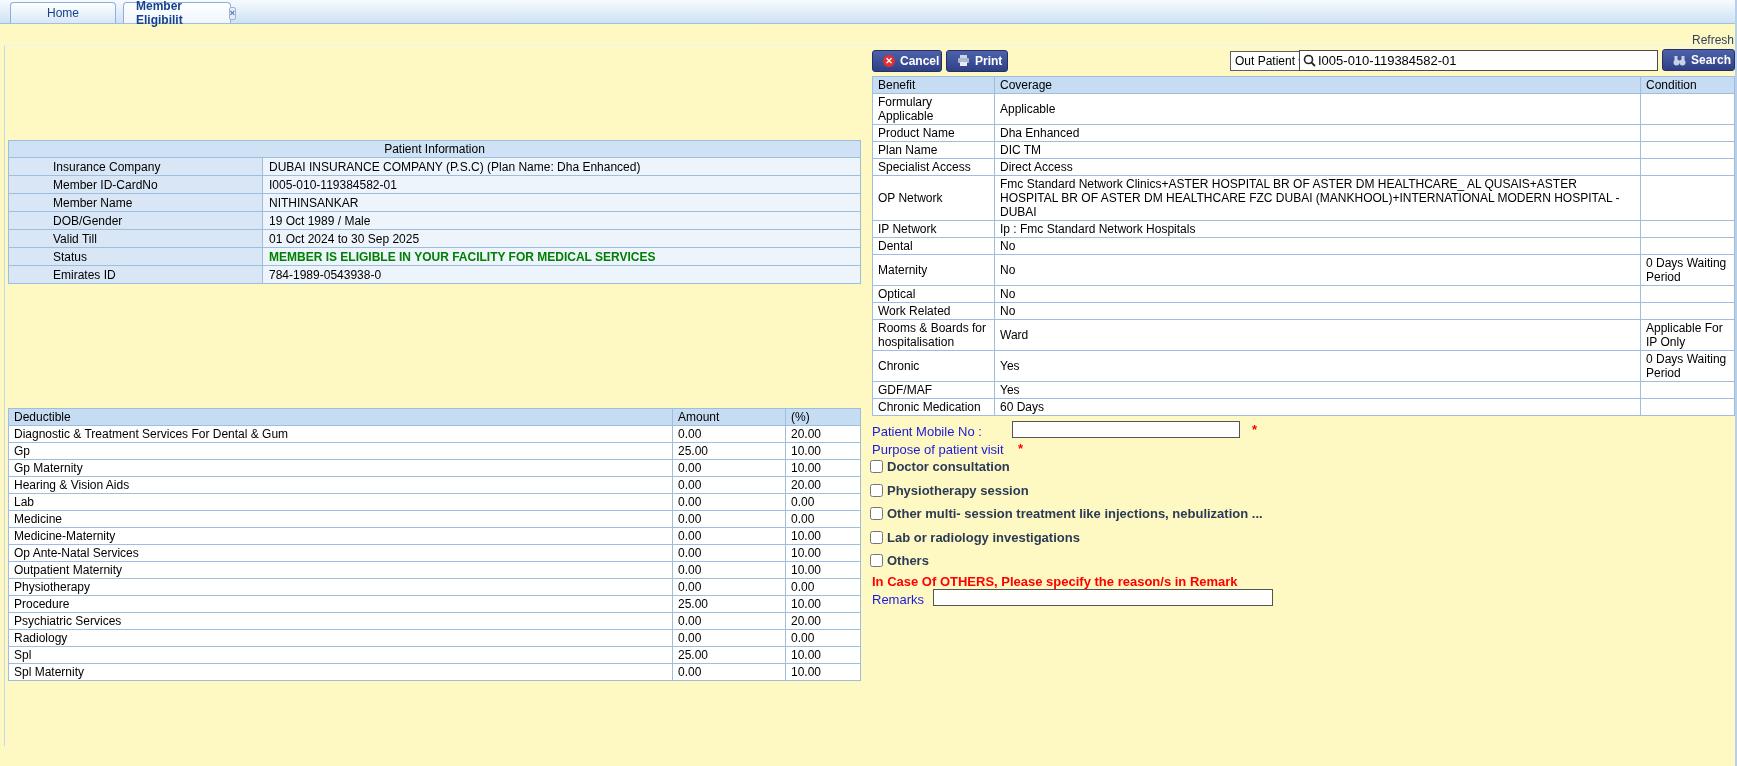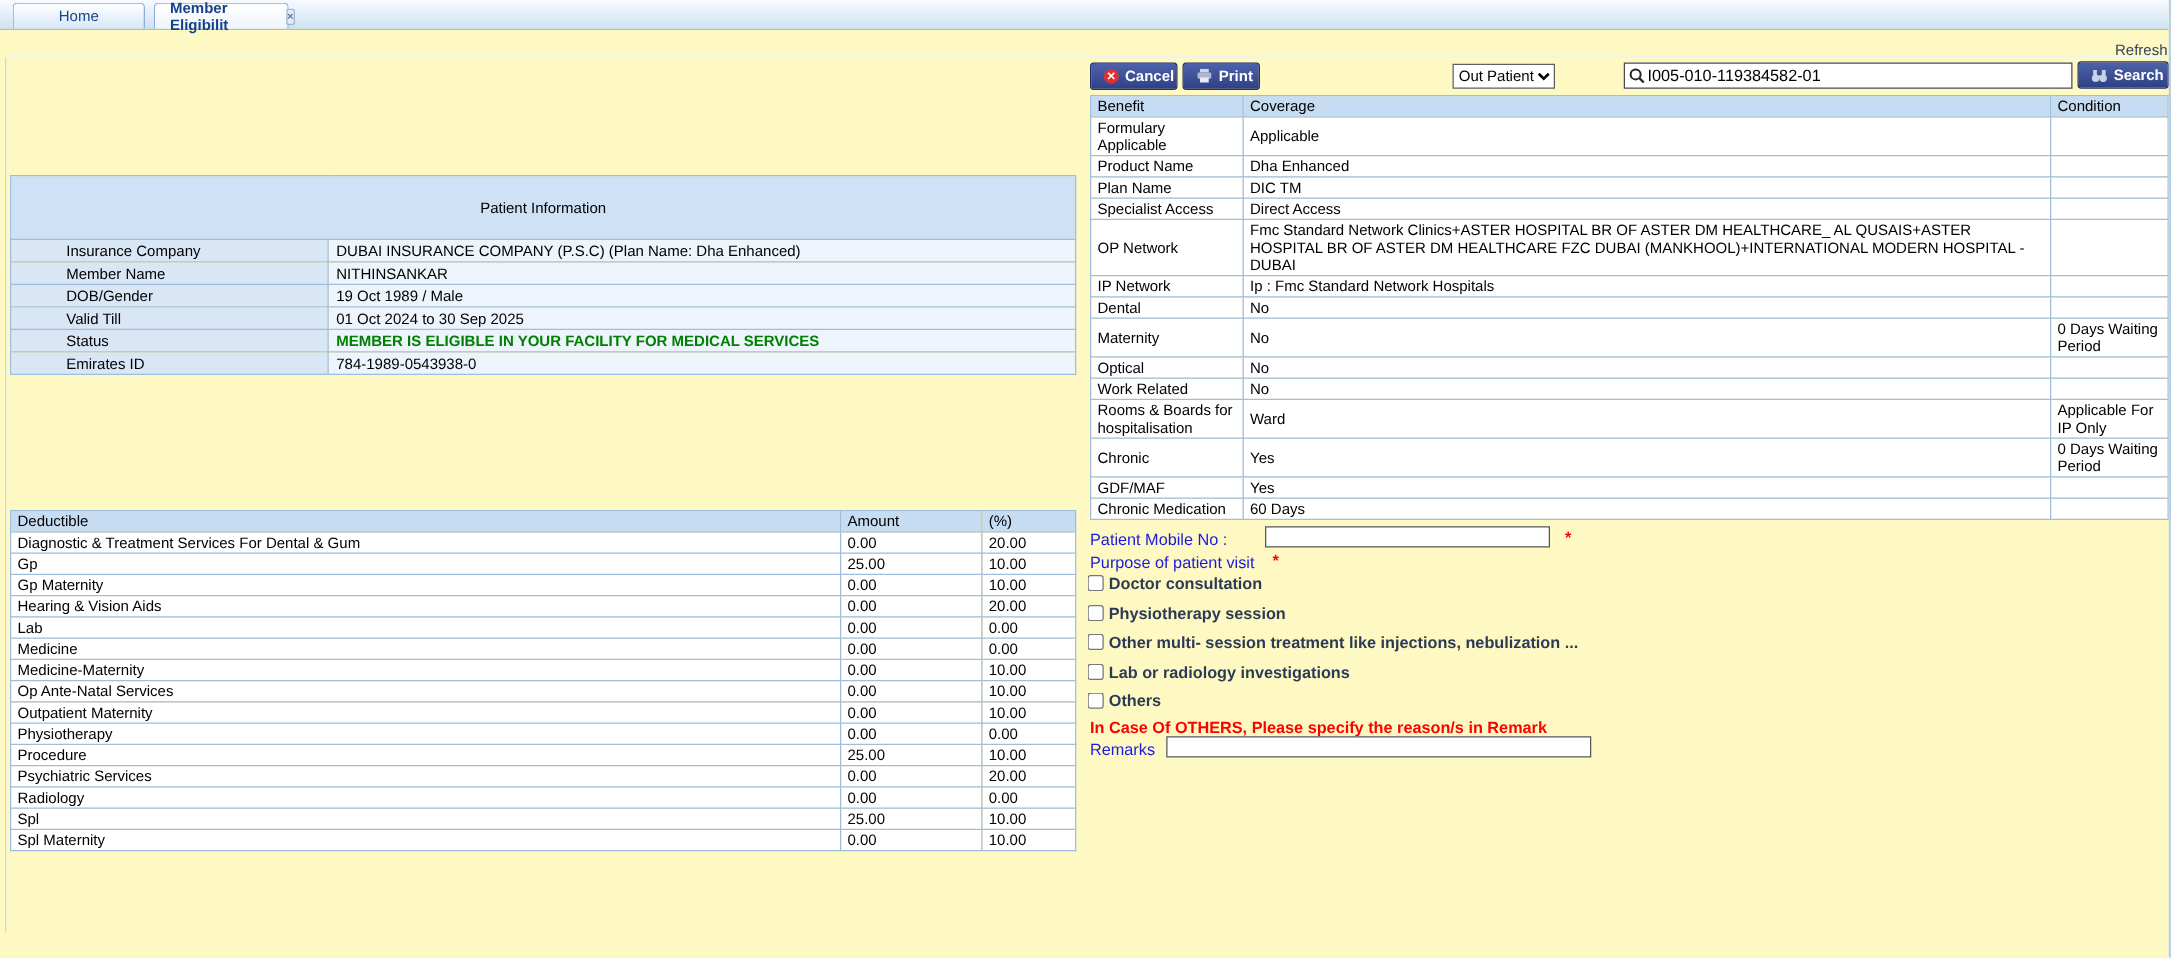--- a/index.html
+++ b/index.html
@@ -23,38 +23,38 @@
 
   
   .btn { position:absolute; height:22px; background:linear-gradient(#4d62ab,#2f4085); border:1px solid #232f66;
          border-radius:3px; color:#fff; font-size:12px; font-weight:bold; display:flex; align-items:center;
          gap:5px; padding:0 10px; cursor:pointer; }
   #btn-cancel { left:872px; top:50px; width:70px; }
   #btn-print  { left:946px; top:50px; width:62px; }
   #btn-search { left:1662px; top:49px; width:73px; }
   .icon-cancel { width:12px; height:12px; border-radius:50%; background:#e03131; color:#fff; font-size:9px;
                  line-height:12px; text-align:center; font-weight:bold; flex:0 0 auto; }
-  #visit-type { position:absolute; left:1162px; top:51px; width:82px; height:20px; font-size:12px;
+  #visit-type { position:absolute; left:1230px; top:51px; width:82px; height:20px; font-size:12px;
                 font-family:"Liberation Sans",sans-serif; border:1px solid #5f5f5f; background:#fff; }
   .searchbox { position:absolute; left:1299px; top:50px; width:359px; height:21px; background:#fff;
                border:1px solid #4b4b4b; display:flex; align-items:center; padding:0 3px; }
   .searchbox input { border:none; outline:none; flex:1; font-size:13px; font-family:"Liberation Sans",sans-serif; padding:0 2px; }
 
   
   table.grid { border-collapse:collapse; table-layout:fixed; }
   .grid td, .grid th { border:1px solid #9fbede; overflow:hidden; font-weight:normal; }
 
   #benefit-table { position:absolute; left:872px; top:76px; }
   #benefit-table table { width:862px; font-size:12px; }
   #benefit-table th { background:#c6dcf3; text-align:left; height:17px; padding:1px 5px; }
   #benefit-table td { background:#fff; padding:1px 5px; height:16px; vertical-align:middle; }
 
   #patient-table { position:absolute; left:8px; top:140px; }
   #patient-table table { width:852px; font-size:12px; }
-  #patient-table th.pi-title { background:#cfe1f5; height:14px; text-align:center; padding:18px; }
+  #patient-table th.pi-title { background:#cfe1f5; height:14px; text-align:center; padding:1px; }
   #patient-table td { height:18px; padding:1px 6px; vertical-align:middle; }
   #patient-table td.pi-label { background:#d9e6f6;padding-left:44px; }
   #patient-table td.pi-value { background:#edf4fc; }
   #patient-table td.status-ok { color:#008000; font-weight:bold; }
 
   #deductible-table { position:absolute; left:8px; top:408px; }
   #deductible-table table { width:852px; font-size:12px; }
   #deductible-table th { background:#c6dcf3; text-align:left; height:16px; padding:1px 5px; }
   #deductible-table td { background:#fff; height:14px; padding:1px 5px; vertical-align:middle; }
 
@@ -224,20 +224,24 @@
         <tr>
           <th class="pi-title" colspan="2">Patient Information</th>
         </tr>
       </thead>
       <tbody id="patient-body">
           <tr>
             <td class="pi-label">Insurance Company</td>
             <td class="pi-value">DUBAI INSURANCE COMPANY (P.S.C) (Plan Name: Dha Enhanced)</td>
           </tr>
           <tr>
+            <td class="pi-label">Member ID-CardNo</td>
+            <td class="pi-value">I005-010-119384582-01</td>
+          </tr>
+          <tr>
             <td class="pi-label">Member Name</td>
             <td class="pi-value">NITHINSANKAR</td>
           </tr>
           <tr>
             <td class="pi-label">DOB/Gender</td>
             <td class="pi-value">19 Oct 1989 / Male</td>
           </tr>
           <tr>
             <td class="pi-label">Valid Till</td>
             <td class="pi-value">01 Oct 2024 to 30 Sep 2025</td>

